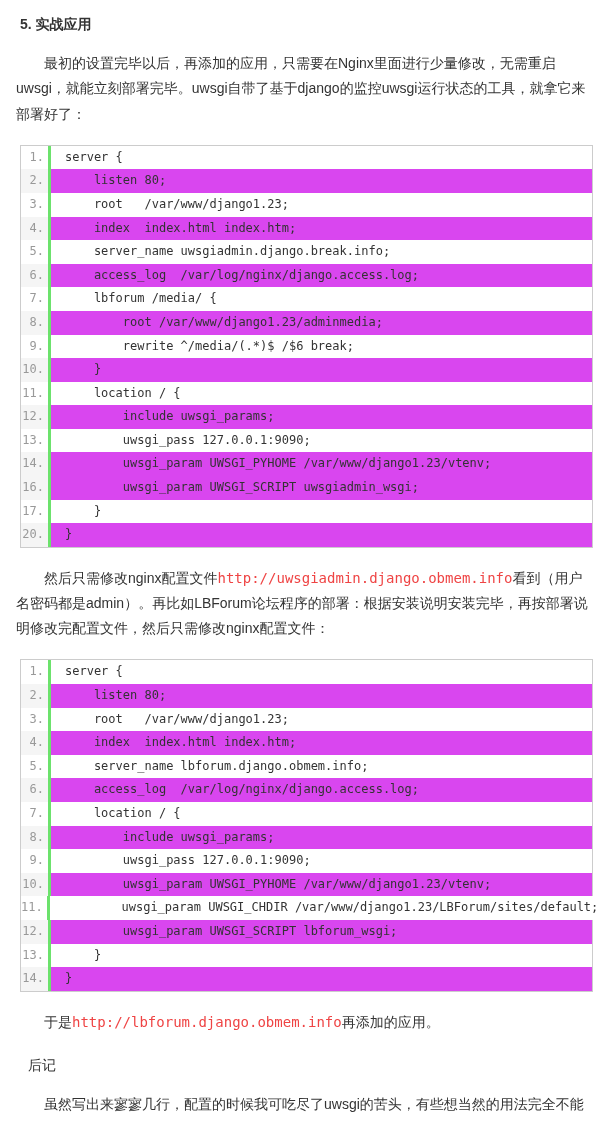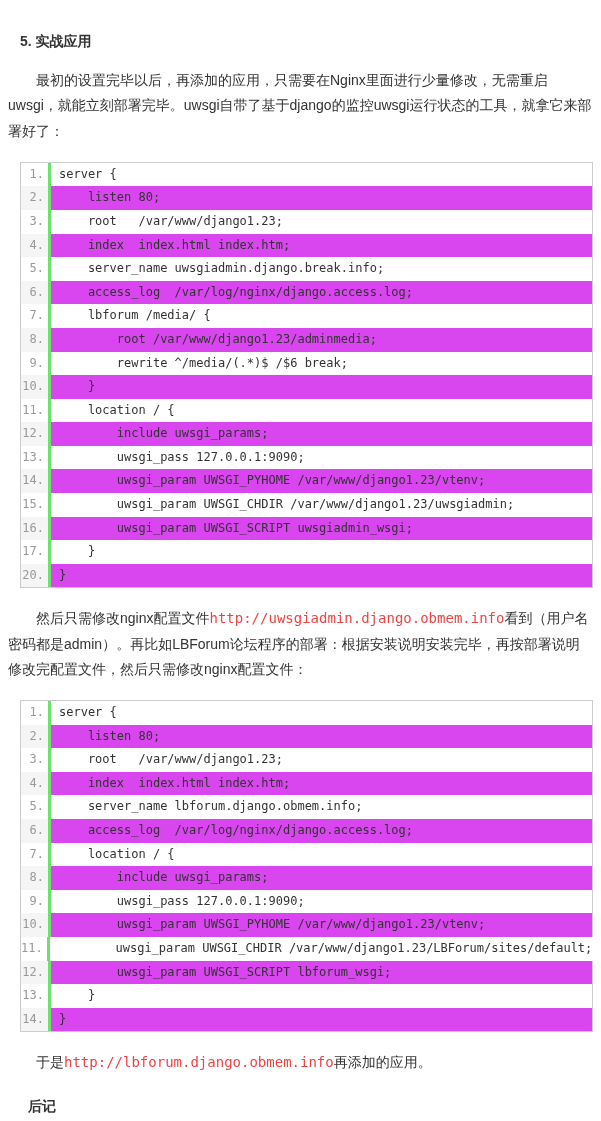--- a/index.html
+++ b/index.html
@@ -1,25 +1,25 @@
 <!DOCTYPE html>
 <html><head>
 <meta charset="utf-8">
 <style>
 * { margin: 0; padding: 0; box-sizing: border-box; }
 body { font-family: "Microsoft YaHei", Arial, sans-serif; font-size: 14px; line-height: 1.8; color: #333; padding: 10px 8px; width: 601px; background: #fff; }
-h3 { font-size: 14px; font-weight: bold; margin: 19px 0 14px 12px; }
-h4 { font-size: 14px; font-weight: bold; margin: 14px 0 14px 20px; }
-p { margin: 0 0 18px 0; text-indent: 2em; }
+h3 { font-size: 14px; font-weight: bold; margin: 2px 0 14px 12px; }
+h4 { font-size: 14px; font-weight: normal; margin: 14px 0 14px 20px; }
+p { margin: 0 0 18px 8px; text-indent: 2em; }
 a { color: #ef4444; text-decoration: none; font-family: Consolas, monospace; }
 .code-wrap { margin: 0 0 18px 12px; border: 1px solid #ccc; }
 .code-row { display: flex; }
 .gutter { width: 30px; text-align: right; font-family: Consolas, monospace; font-size: 12px; color: #999; border-right: 3px solid #6ce26c; padding: 1px 4px 1px 0; background: #fff; user-select: none; }
 .gutter.alt { background: #f5f5f5; }
-.line { flex: 1; font-family: Consolas, monospace; font-size: 12px; color: #333; padding: 1px 8px; white-space: pre; background: #fff; }
+.line { flex: 1; font-family: Consolas, monospace; font-size: 12px; color: #333; padding: 1px 14px; white-space: pre; background: #fff; }
 .line.alt { background: #d946ef; }
 </style>
 </head>
 <body>
 
 <h3>5. 实战应用</h3>
 
 <p>最初的设置完毕以后，再添加的应用，只需要在Nginx里面进行少量修改，无需重启uwsgi，就能立刻部署完毕。uwsgi自带了基于django的监控uwsgi运行状态的工具，就拿它来部署好了：</p>
 
 <div class="code-wrap" id="code1">
@@ -71,24 +71,20 @@
       <div class="gutter alt">12.</div>
       <div class="line alt">        include uwsgi_params;</div>
     </div>
     <div class="code-row">
       <div class="gutter">13.</div>
       <div class="line">        uwsgi_pass 127.0.0.1:9090;</div>
     </div>
     <div class="code-row">
       <div class="gutter alt">14.</div>
       <div class="line alt">        uwsgi_param UWSGI_PYHOME /var/www/django1.23/vtenv;</div>
-    </div>
-    <div class="code-row">
-      <div class="gutter">15.</div>
-      <div class="line">        uwsgi_param UWSGI_CHDIR /var/www/django1.23/uwsgiadmin;</div>
     </div>
     <div class="code-row">
       <div class="gutter alt">16.</div>
       <div class="line alt">        uwsgi_param UWSGI_SCRIPT uwsgiadmin_wsgi;</div>
     </div>
     <div class="code-row">
       <div class="gutter">17.</div>
       <div class="line">    }</div>
     </div>
     <div class="code-row">

